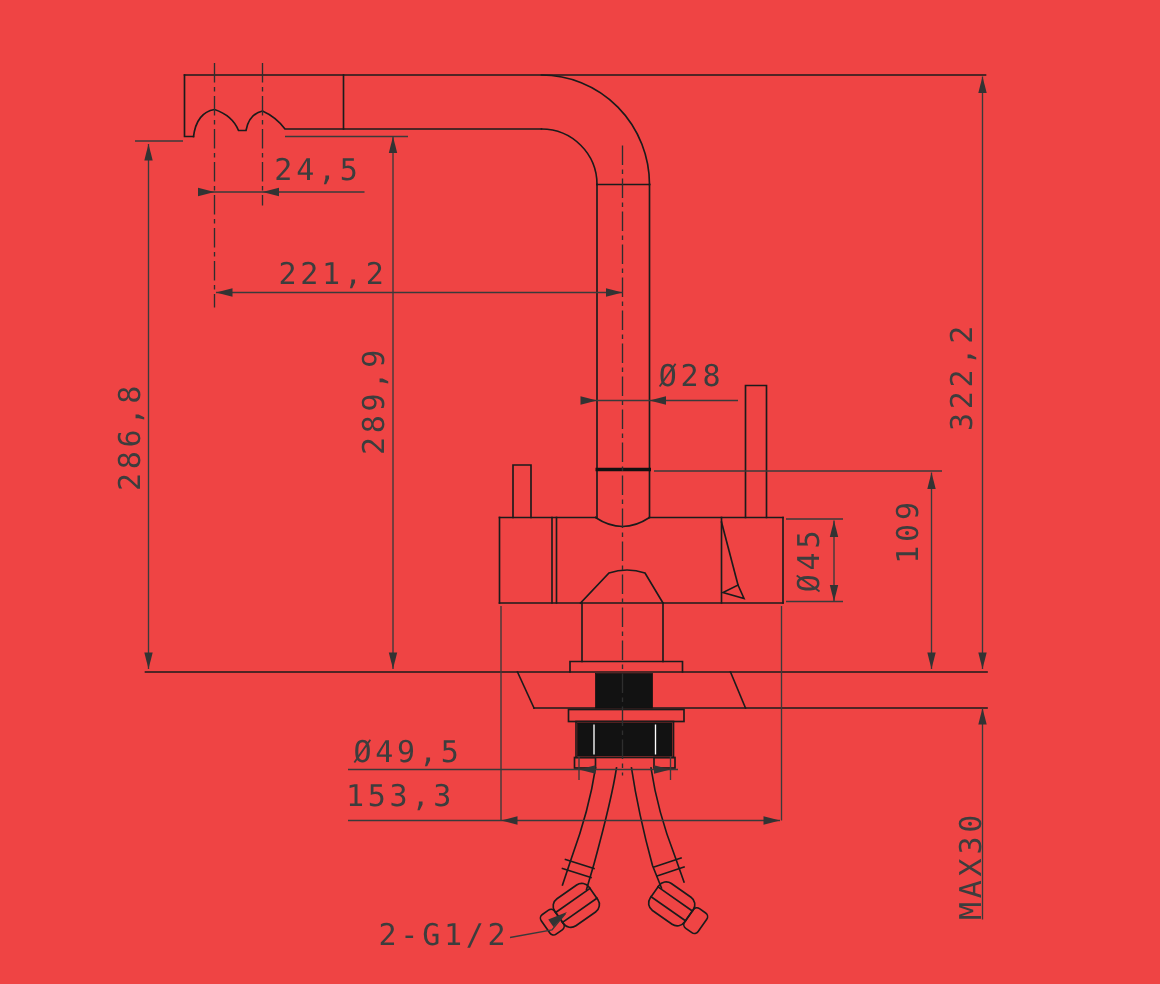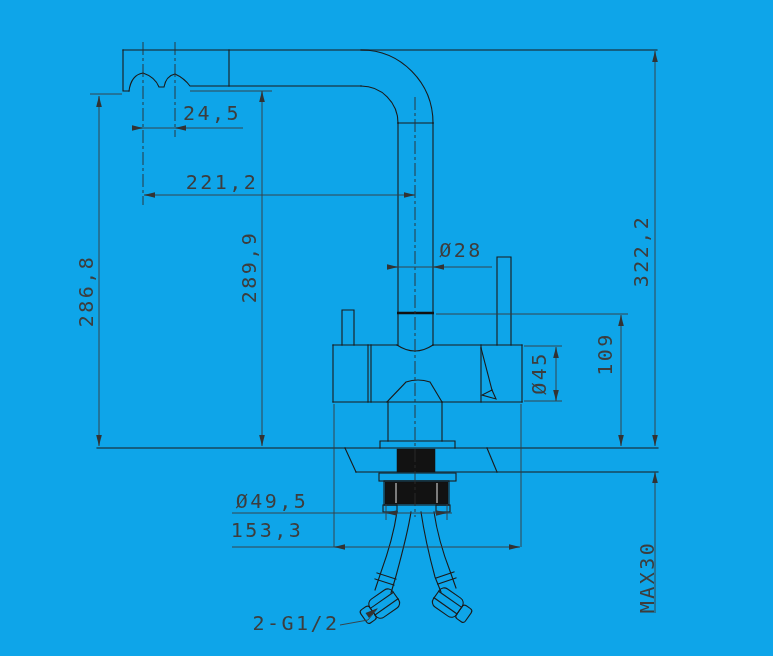--- a/index.html
+++ b/index.html
@@ -1,19 +1,19 @@
 <!DOCTYPE html>
 <html><head>
 <meta charset="utf-8">
 <style>
   html,body{margin:0;padding:0;background:#ffffff;}
   .canvas{
     position:relative;
     width:773px;height:656px;
-    background:#0ea5e9;
+    background:#ef4444;
     overflow:hidden;
     font-family:"DejaVu Sans Mono", monospace;
   }
   svg{display:block;}
   .outline{stroke:#1b1b1b;stroke-width:1.1;fill:none;stroke-linecap:square;}
   .thick{stroke:#111;stroke-width:2.4;fill:none;}
   .cline{stroke:#2e2e2e;stroke-width:0.9;fill:none;stroke-dasharray:13 3 3 3;}
   .dimln{stroke:#3a3a3a;stroke-width:0.9;fill:none;stroke-linecap:butt;}
   .arr{fill:#333;stroke:none;}
   .solid{fill:#121212;stroke:#121212;stroke-width:0.5;}

